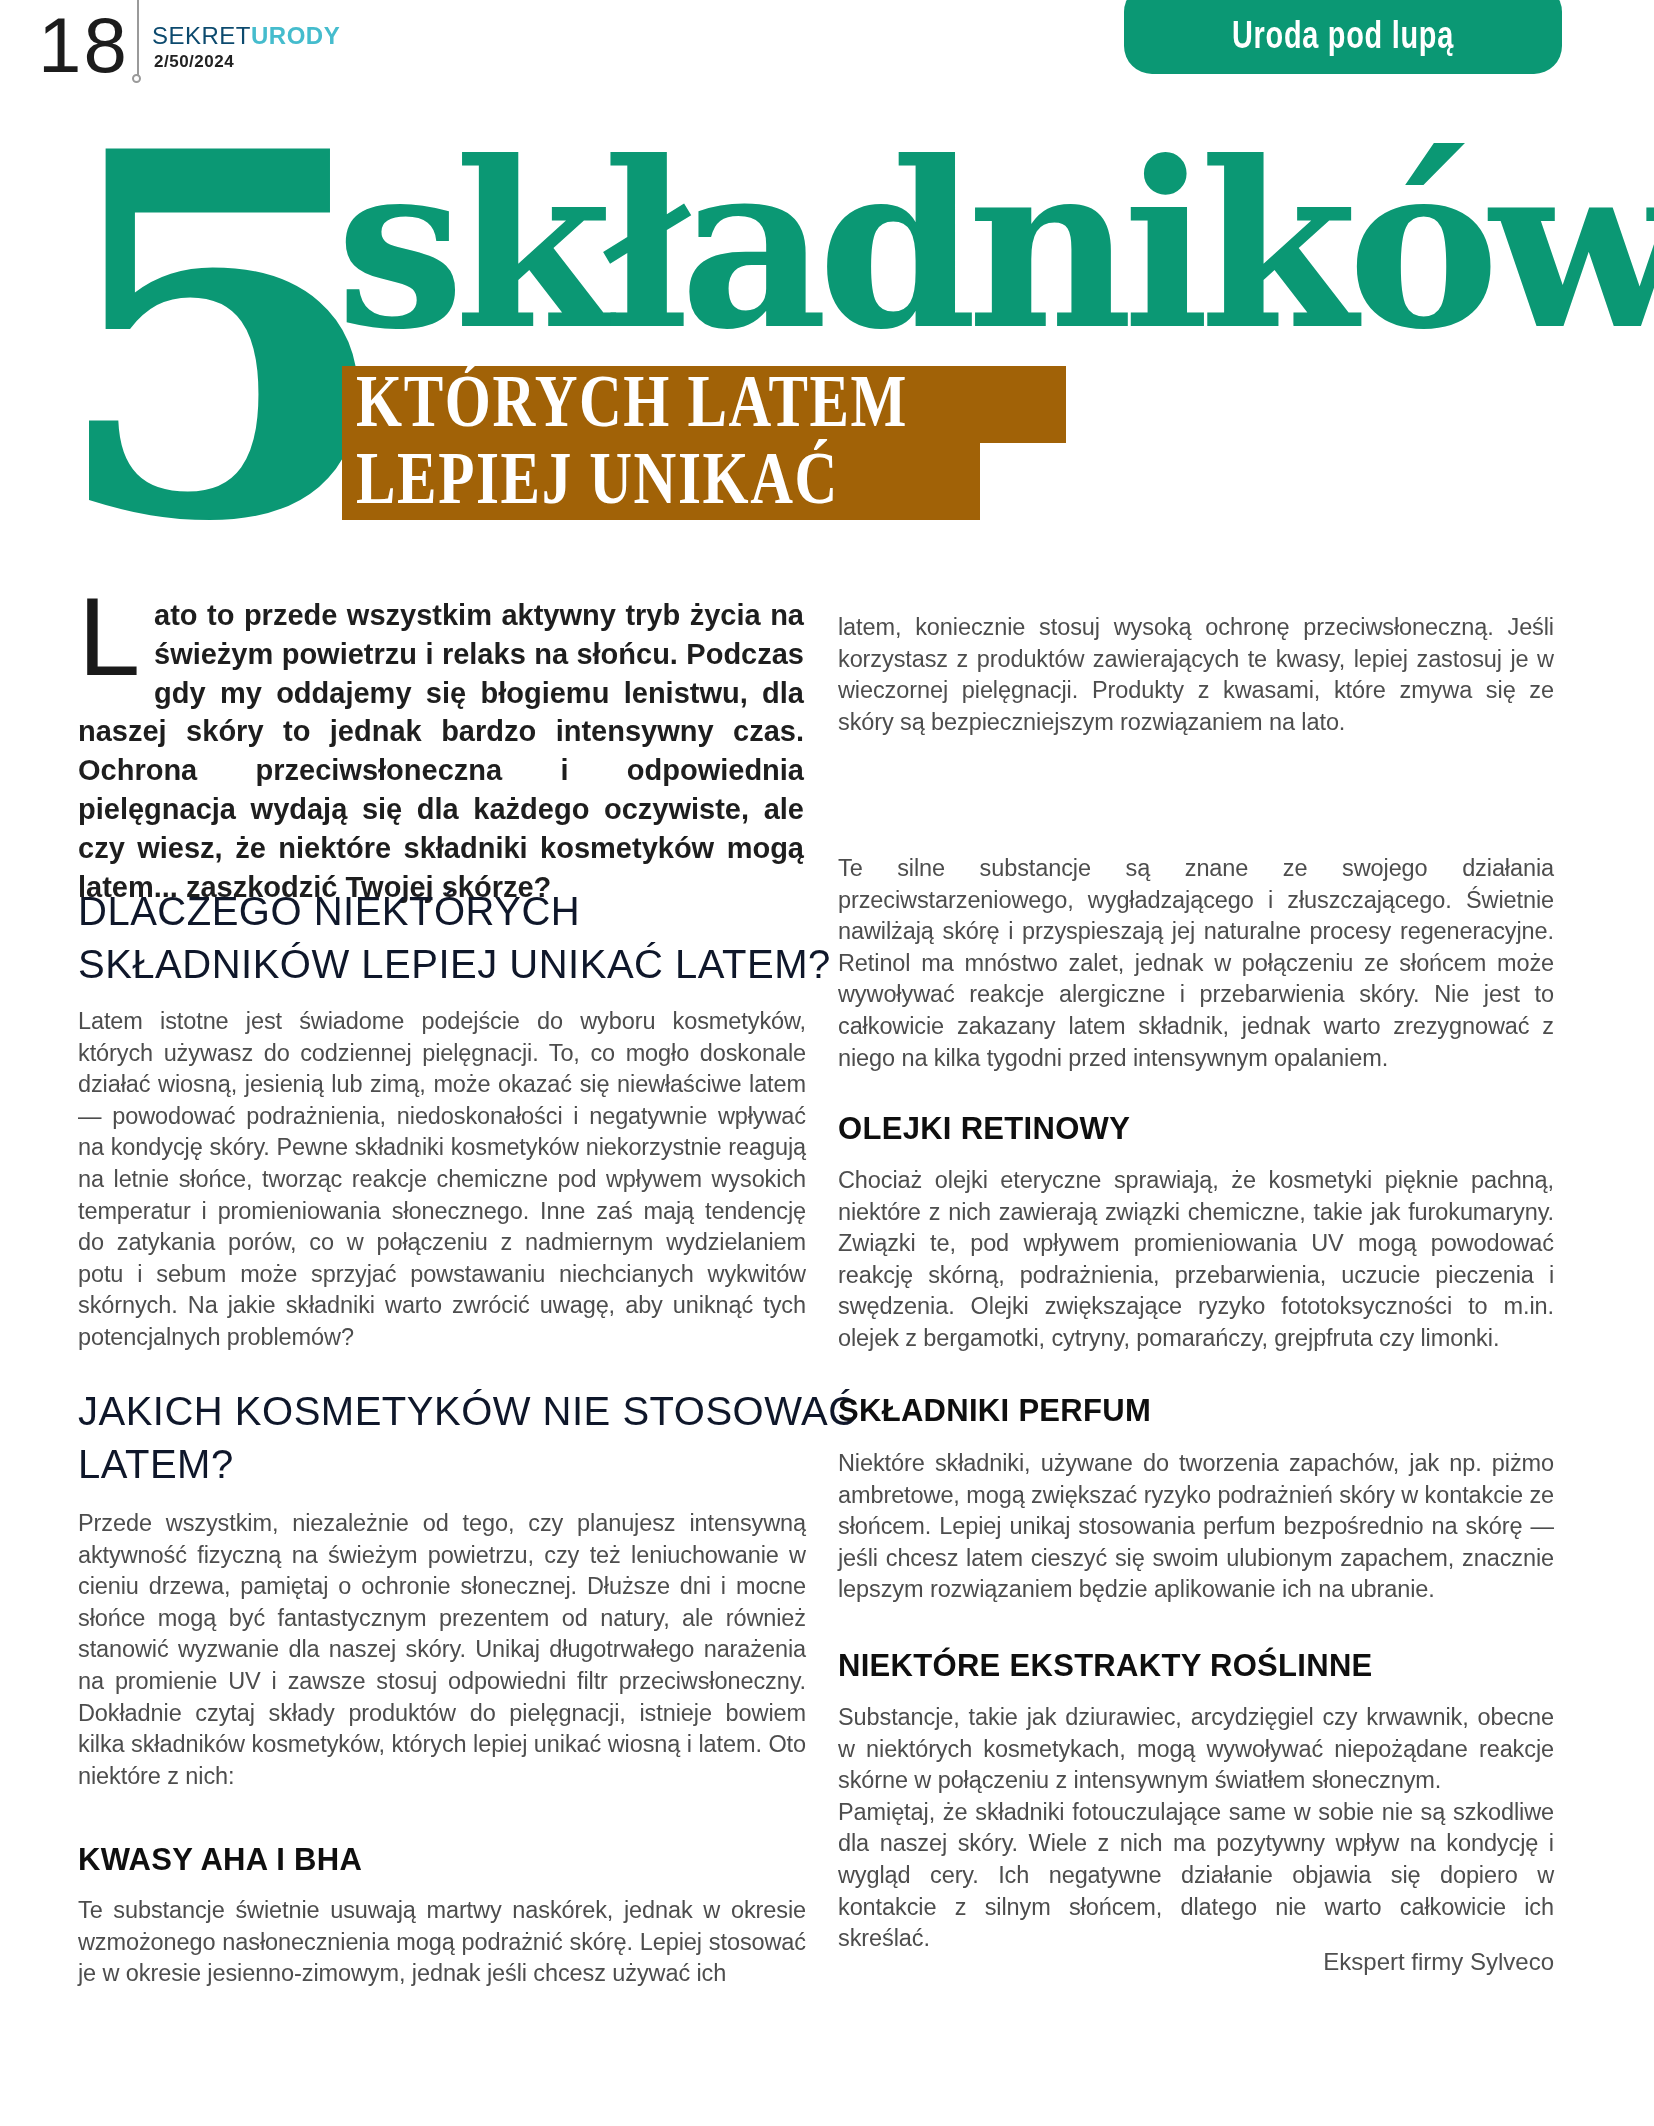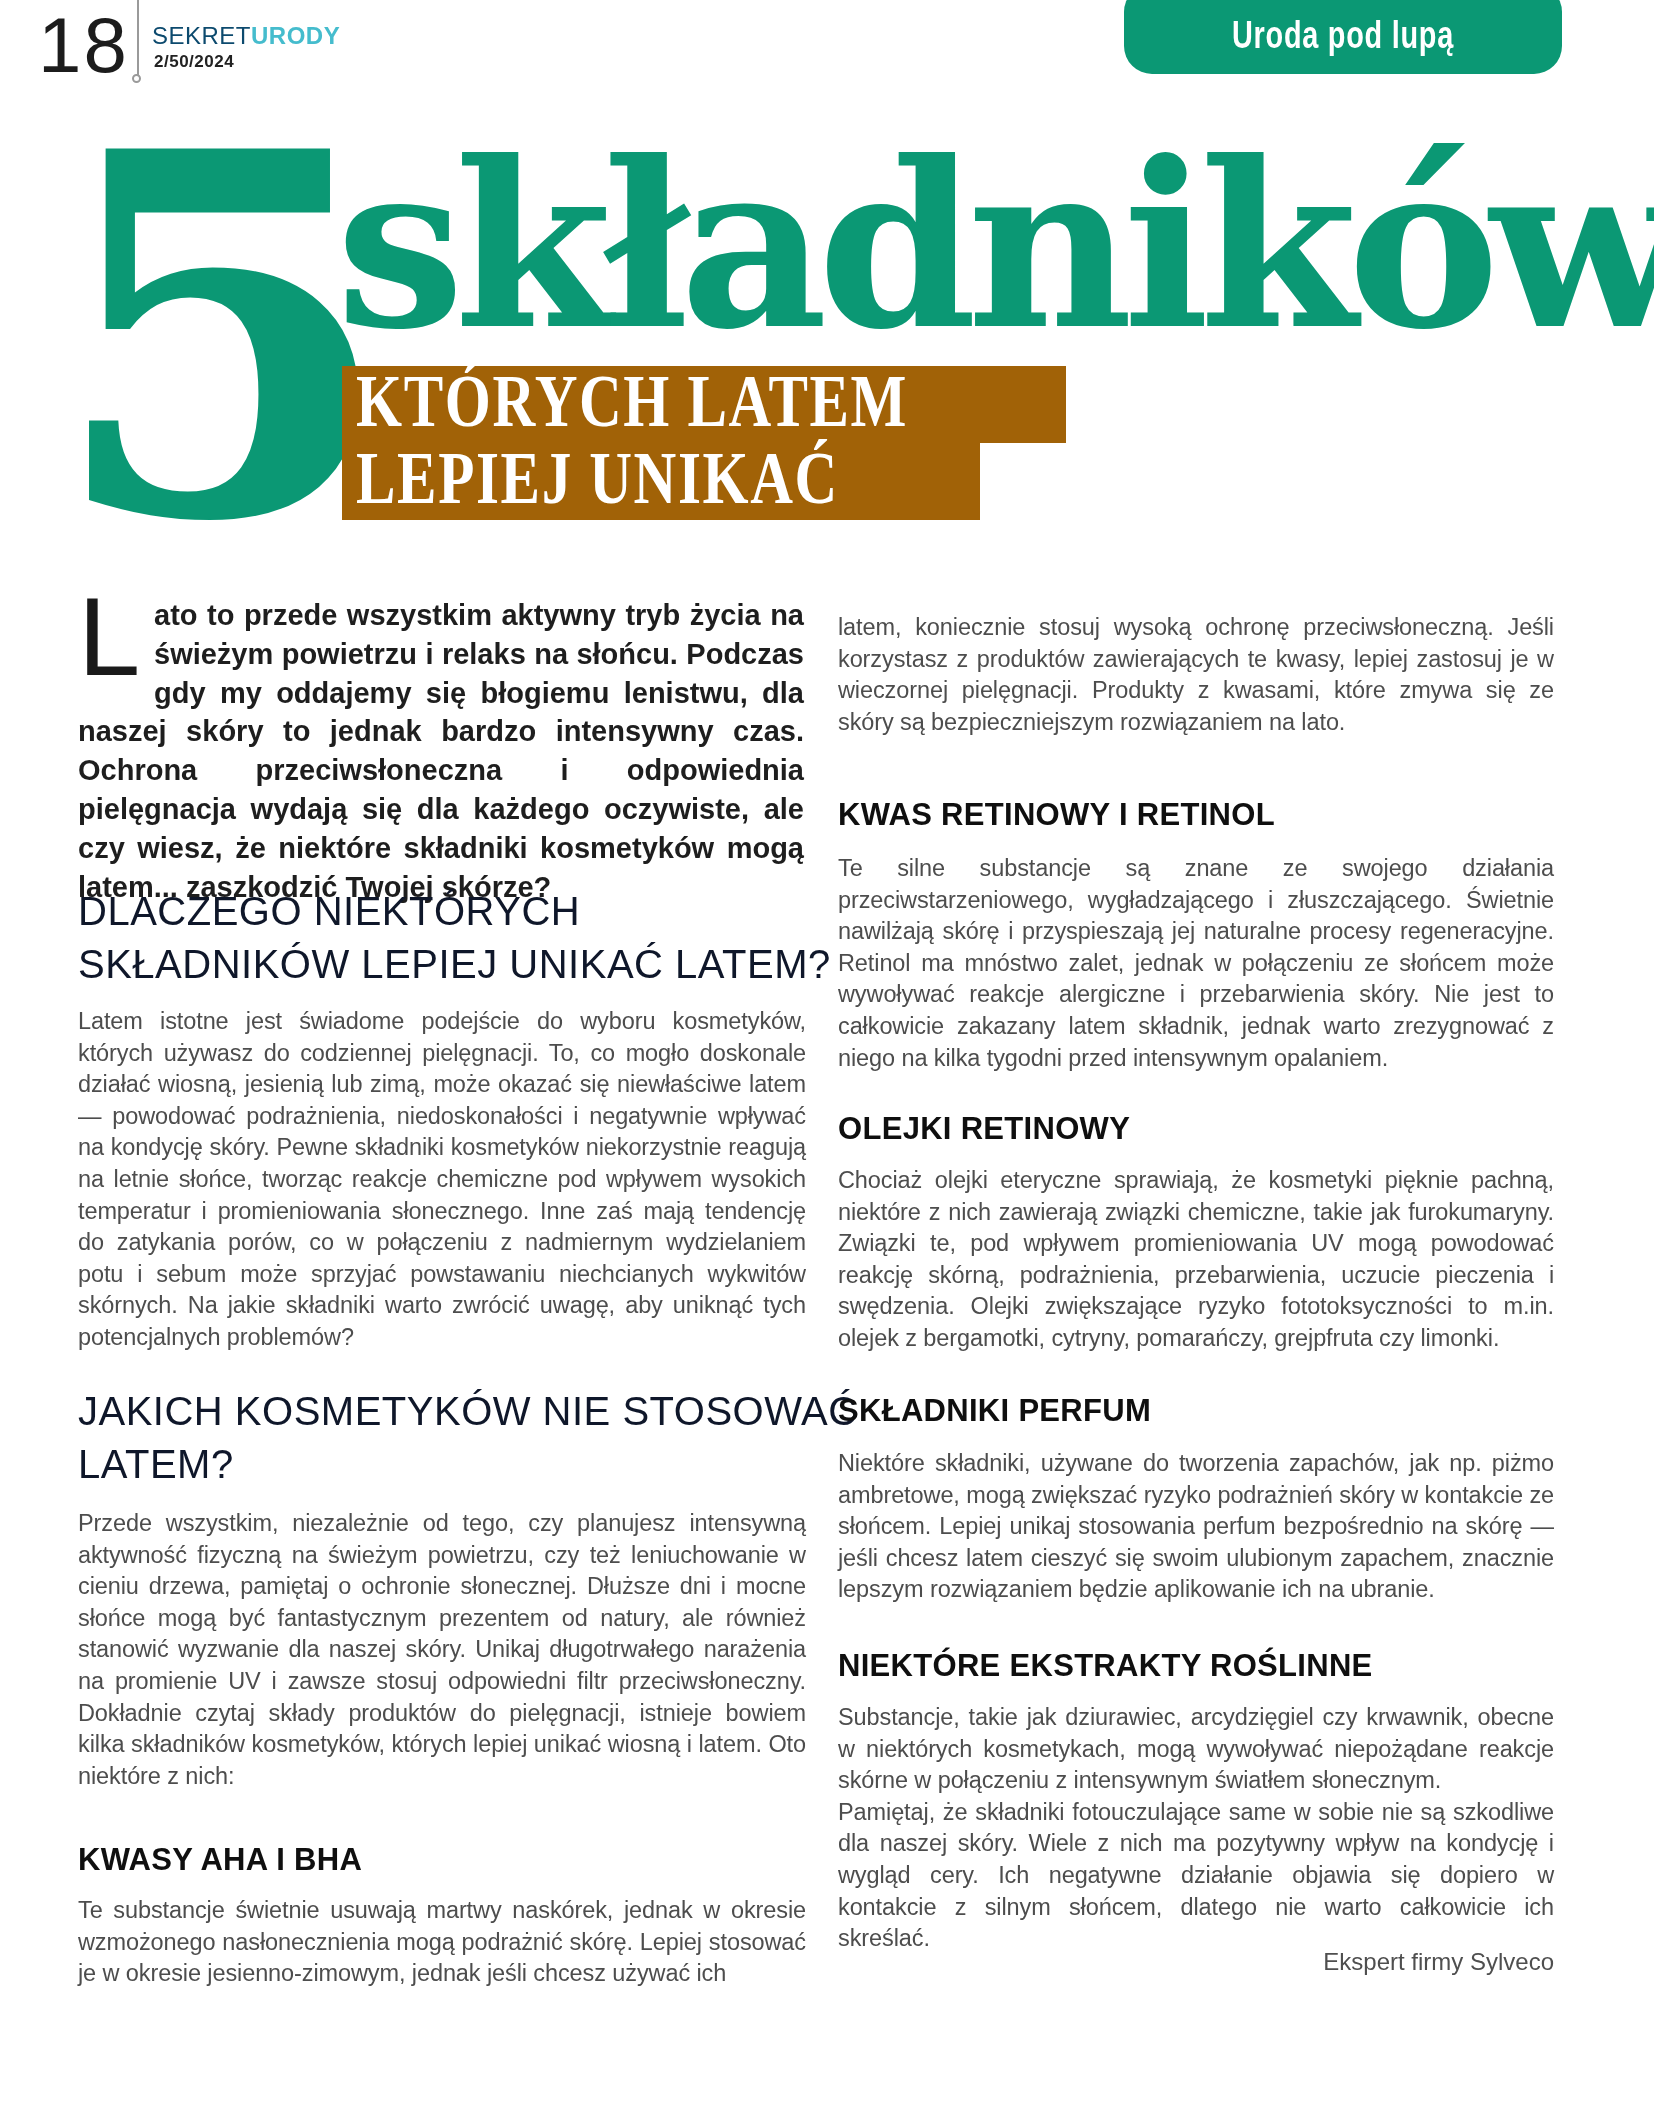--- a/index.html
+++ b/index.html
@@ -132,21 +132,20 @@
     <span>JAKICH KOSMETYKÓW NIE STOSOWAĆ</span>
     <span>LATEM?</span>
   </div>
   <div class="body-p" style="left:78px;top:1508px;width:728px;">Przede wszystkim, niezależnie od tego, czy planujesz intensywną aktywność fizyczną na świeżym powietrzu, czy też leniuchowanie w cieniu drzewa, pamiętaj o ochronie słonecznej. Dłuższe dni i mocne słońce mogą być fantastycznym prezentem od natury, ale również stanowić wyzwanie dla naszej skóry. Unikaj długotrwałego narażenia na promienie UV i zawsze stosuj odpowiedni filtr przeciwsłoneczny. Dokładnie czytaj składy produktów do pielęgnacji, istnieje bowiem kilka składników kosmetyków, których lepiej unikać wiosną i latem. Oto niektóre z nich:</div>
 
   <div class="h-bold" style="left:78px;top:1843px;">KWASY AHA I BHA</div>
   <div class="body-p" style="left:838px;top:612px;width:716px;">latem, koniecznie stosuj wysoką ochronę przeciwsłoneczną. Jeśli korzystasz z produktów zawierających te kwasy, lepiej zastosuj je w wieczornej pielęgnacji. Produkty z kwasami, które zmywa się ze skóry są bezpieczniejszym rozwiązaniem na lato.</div>
 
   <div class="body-p" style="left:78px;top:1895px;width:728px;">Te substancje świetnie usuwają martwy naskórek, jednak w okresie wzmożonego nasłonecznienia mogą podrażnić skórę. Lepiej stosować je w okresie jesienno-zimowym, jednak jeśli chcesz używać ich</div>
 
-  <div class="h-bold" style="left:838px;top:798px;">KWAS RETINOWY I RETINOL</div>
   <div class="body-p" style="left:838px;top:853px;width:716px;">Te silne substancje są znane ze swojego działania przeciwstarzeniowego, wygładzającego i złuszczającego. Świetnie nawilżają skórę i przyspieszają jej naturalne procesy regeneracyjne. Retinol ma mnóstwo zalet, jednak w połączeniu ze słońcem może wywoływać reakcje alergiczne i przebarwienia skóry. Nie jest to całkowicie zakazany latem składnik, jednak warto zrezygnować z niego na kilka tygodni przed intensywnym opalaniem.</div>
 
   <div class="h-bold" style="left:838px;top:1112px;">OLEJKI RETINOWY</div>
   <div class="body-p" style="left:838px;top:1165px;width:716px;">Chociaż olejki eteryczne sprawiają, że kosmetyki pięknie pachną, niektóre z nich zawierają związki chemiczne, takie jak furokumaryny. Związki te, pod wpływem promieniowania UV mogą powodować reakcję skórną, podrażnienia, przebarwienia, uczucie pieczenia i swędzenia. Olejki zwiększające ryzyko fototoksyczności to m.in. olejek z bergamotki, cytryny, pomarańczy, grejpfruta czy limonki.</div>
 
   <div class="h-bold" style="left:838px;top:1394px;">SKŁADNIKI PERFUM</div>
   <div class="body-p" style="left:838px;top:1448px;width:716px;">Niektóre składniki, używane do tworzenia zapachów, jak np. piżmo ambretowe, mogą zwiększać ryzyko podrażnień skóry w kontakcie ze słońcem. Lepiej unikaj stosowania perfum bezpośrednio na skórę — jeśli chcesz latem cieszyć się swoim ulubionym zapachem, znacznie lepszym rozwiązaniem będzie aplikowanie ich na ubranie.</div>
 
   <div class="h-bold" style="left:838px;top:1649px;">NIEKTÓRE EKSTRAKTY ROŚLINNE</div>
   <div class="body-p" style="left:838px;top:1702px;width:716px;">

